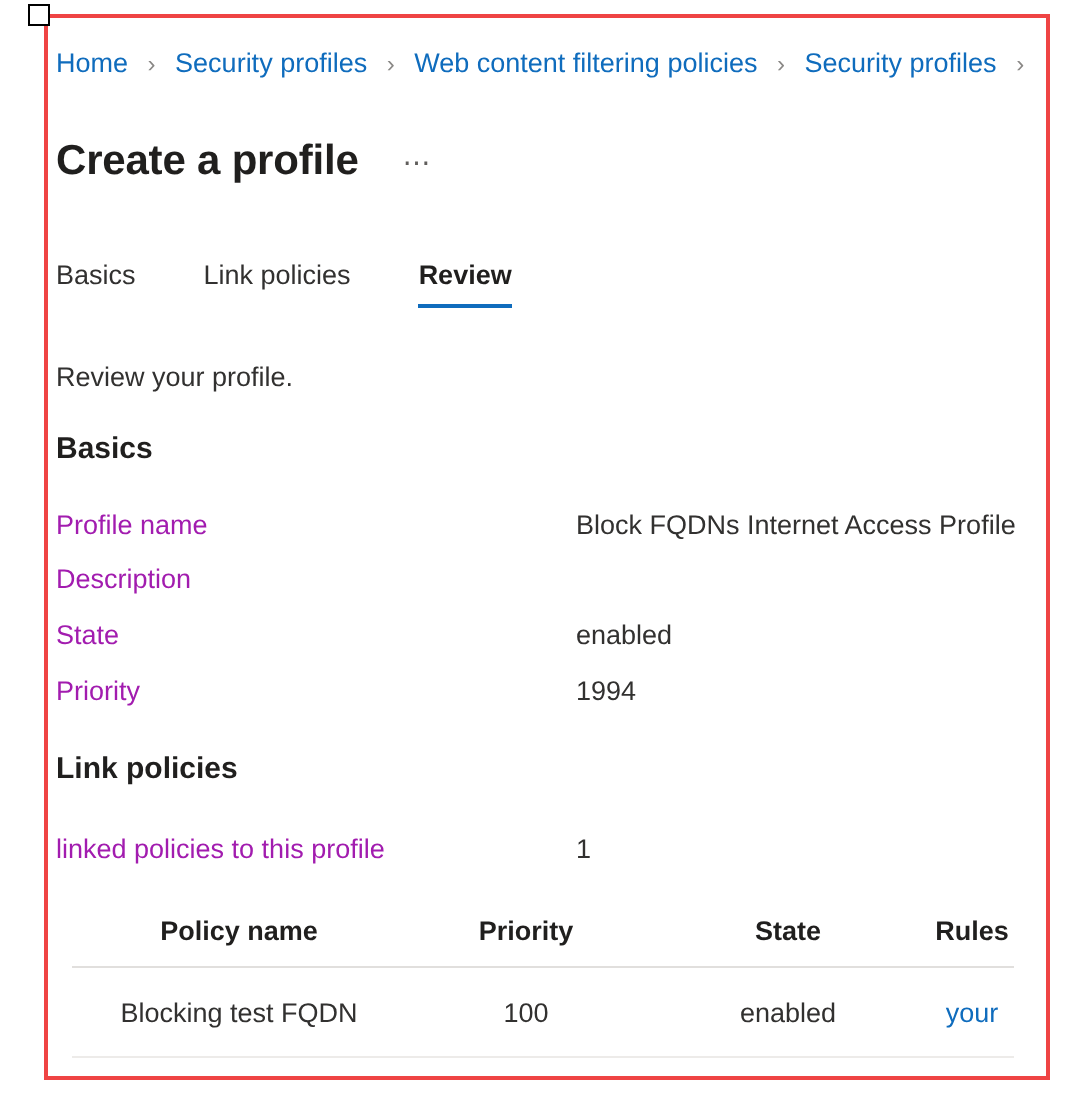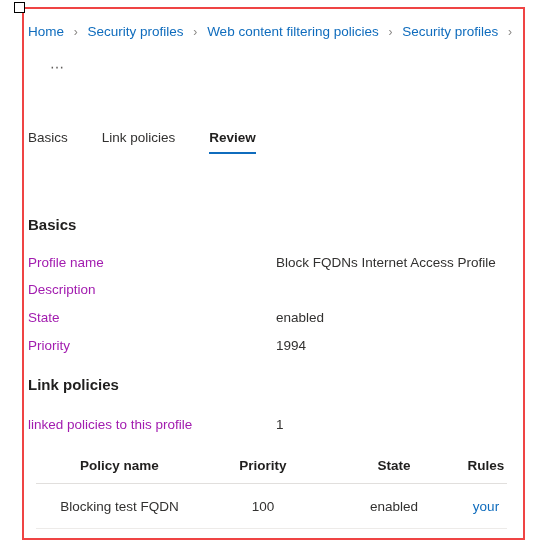--- a/index.html
+++ b/index.html
@@ -170,21 +170,21 @@
     color: #323130;
   }
   .kv .k {
     position: absolute;
     left: 0;
     top: 0;
     color: #a21caf;
   }
   .kv .v {
     position: absolute;
-    left: 248px;
+    left: 260px;
     top: 0;
     color: #323130;
   }
 
   
   .policy-table {
     position: absolute;
     left: 12px;
     top: 449px;
     width: 471px;
@@ -229,29 +229,31 @@
         <span class="crumb-sep">›</span>
         <span class="crumb">Security profiles</span>
         <span class="crumb-sep">›</span>
         <span class="crumb">Web content filtering policies</span>
         <span class="crumb-sep">›</span>
         <span class="crumb">Security profiles</span>
         <span class="crumb-sep">›</span>
       </nav>
 
       <div class="title-row">
+        <h1 class="page-title">Create a profile</h1>
         <span class="ellipsis-btn">⋯</span>
       </div>
 
       <div class="tabs">
         <div class="tab">Basics</div>
         <div class="tab">Link policies</div>
         <div class="tab active">Review</div>
       </div>
 
+      <div class="intro">Review your profile.</div>
 
       <div class="section-heading" id="h-basics">Basics</div>
 
       <div class="kv" style="top:245px">
         <span class="k">Profile name</span>
         <span class="v">Block FQDNs Internet Access Profile</span>
       </div>
       <div class="kv" style="top:272px">
         <span class="k">Description</span>
         <span class="v"></span>

